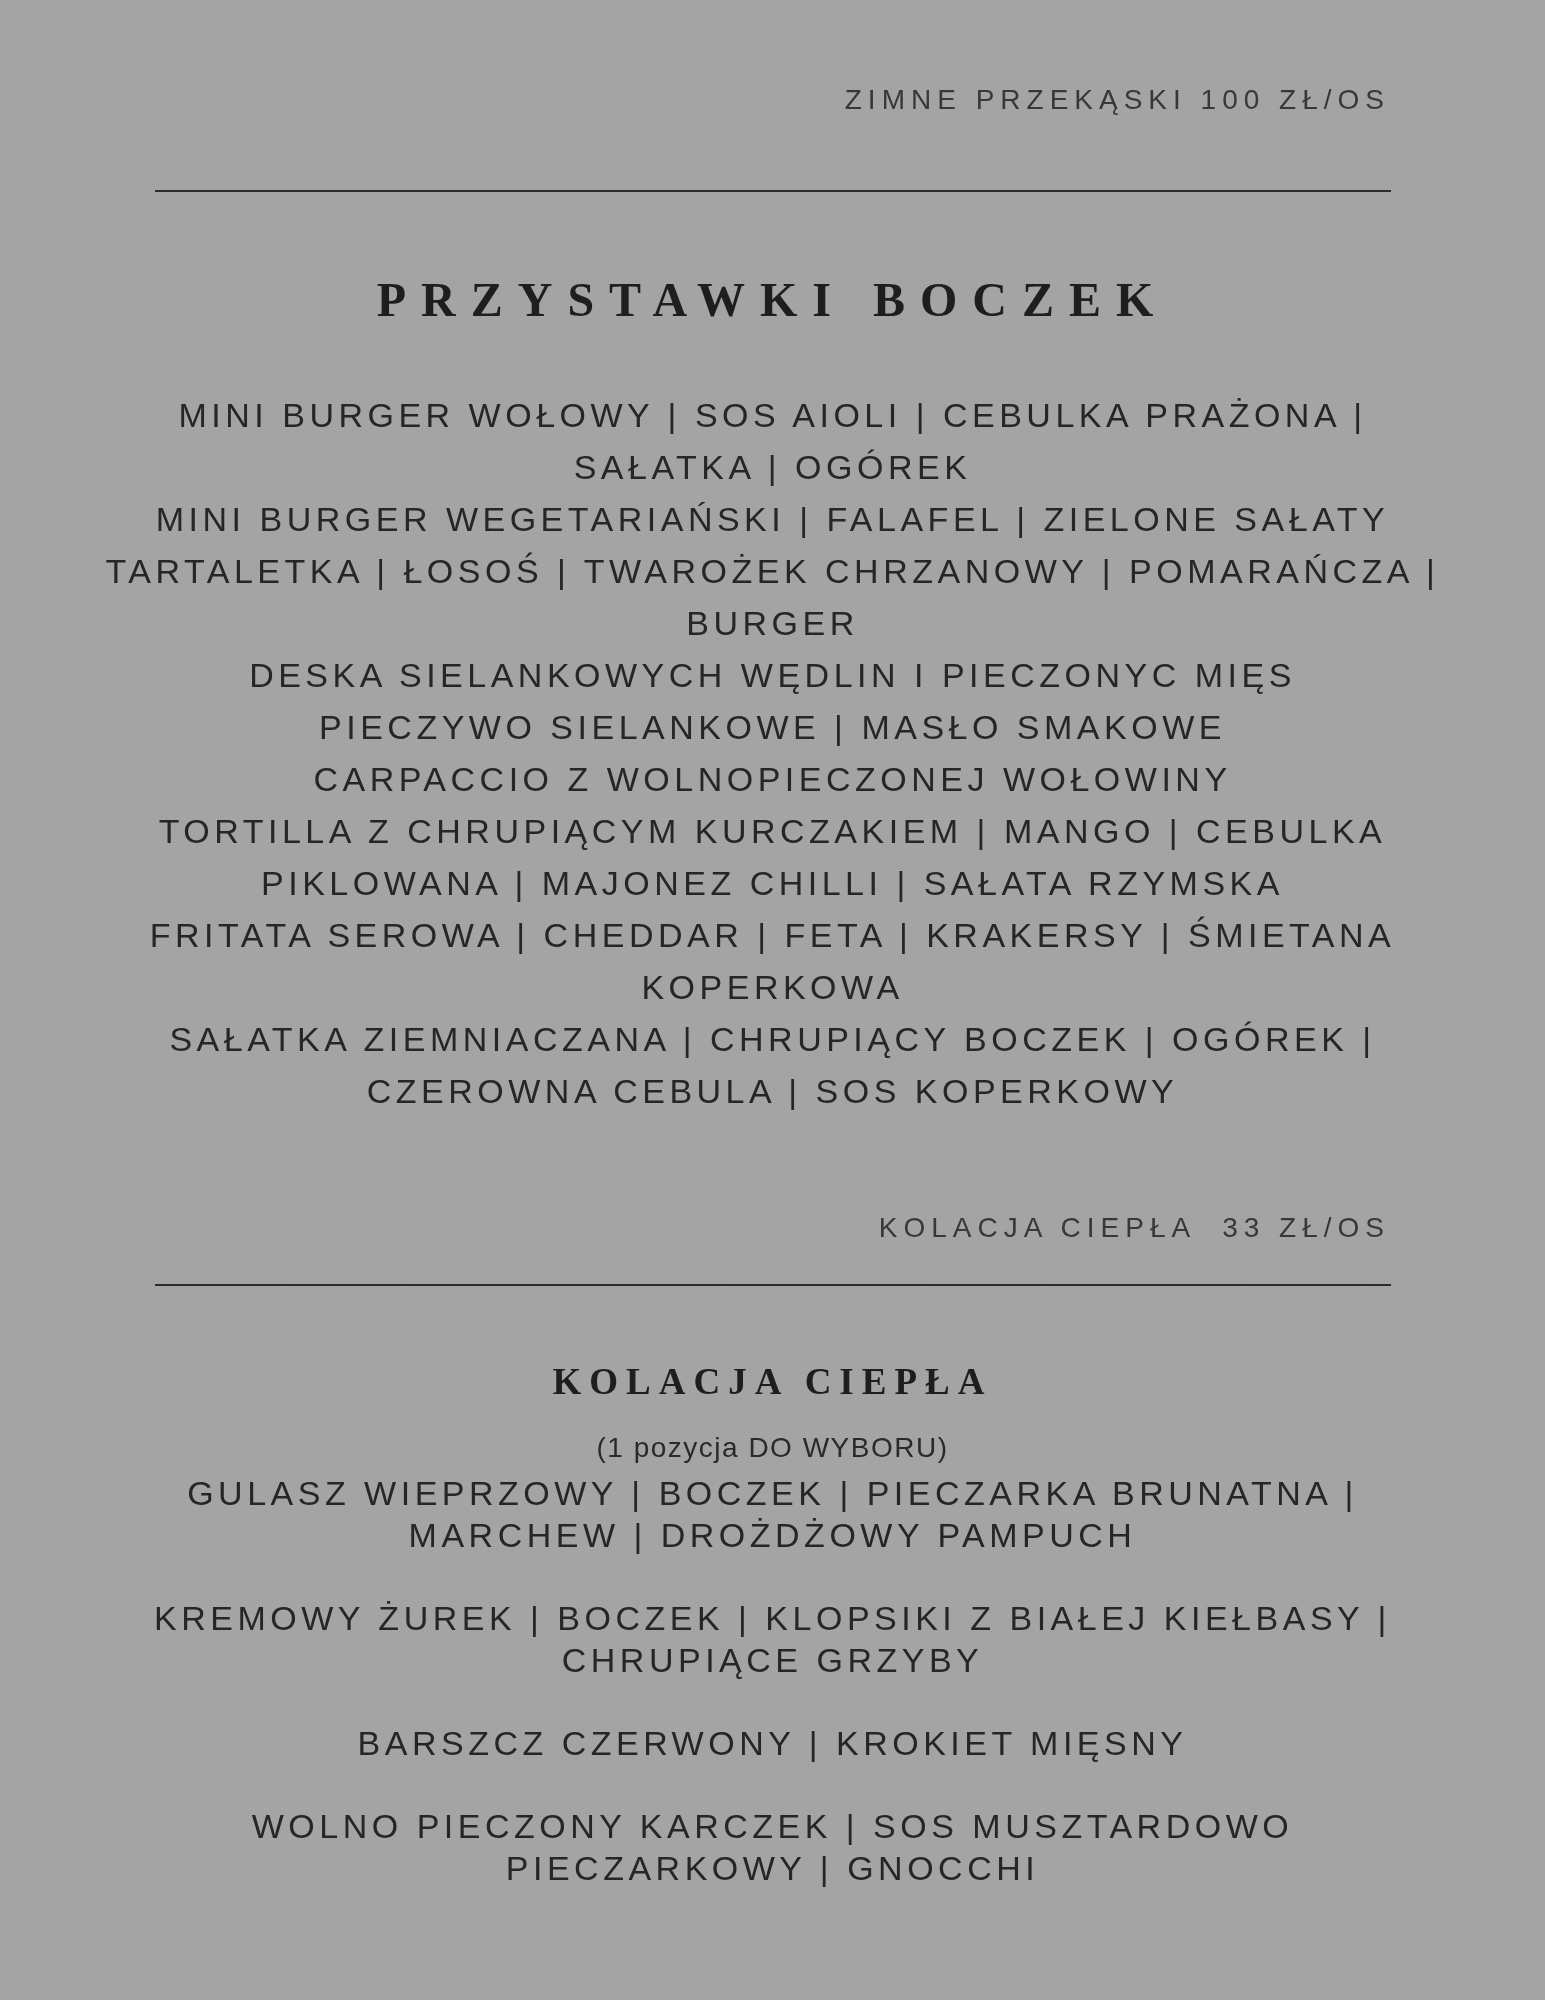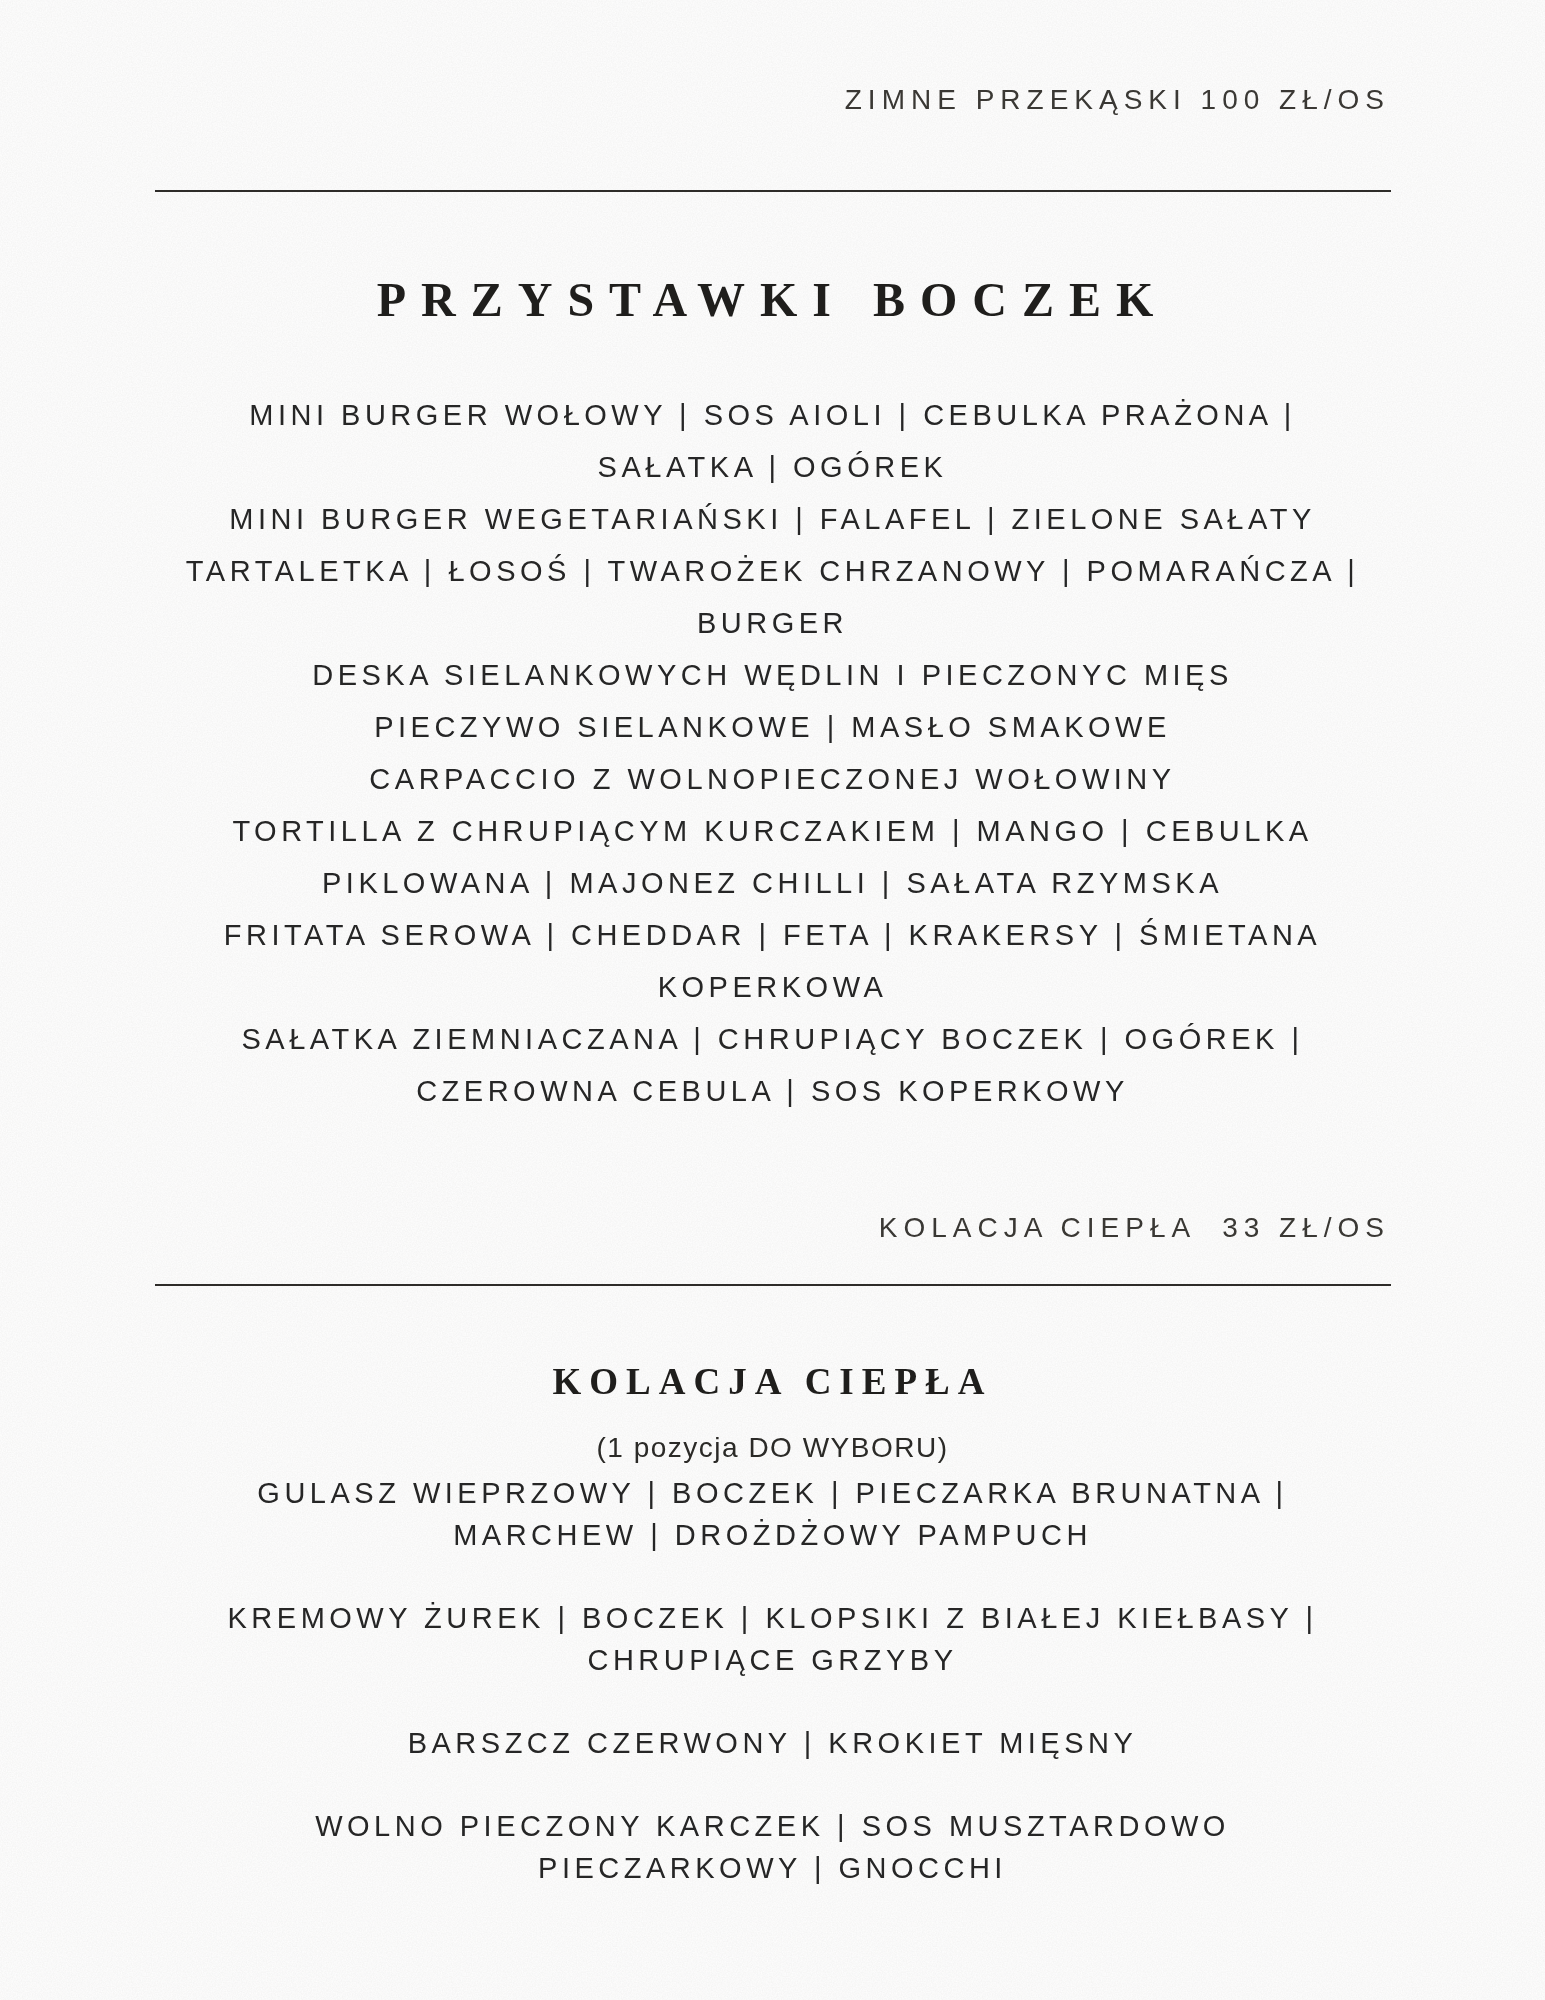--- a/index.html
+++ b/index.html
@@ -6,21 +6,21 @@
   html, body {
     margin: 0;
     padding: 0;
     background: #b9b6b1;
   }
   .page {
     position: relative;
     width: 1545px;
     height: 2000px;
     margin: 0 auto;
-    background: #ffffff;
+    background: #a3a3a3;
     overflow: hidden;
     font-family: "Liberation Sans", sans-serif;
     color: #262626;
   }
   .texture {
     position: absolute;
     inset: 0;
     width: 100%;
     height: 100%;
     opacity: 0.16;
@@ -81,21 +81,21 @@
   }
   .menu-lines, .menu-items {
     position: absolute;
     left: 0;
     width: 100%;
   }
   #cold-lines { top: 389px; }
   #warm-items { top: 1472px; }
   .menu-line {
     text-align: center;
-    font-size: 29px;
+    font-size: 34px;
     font-weight: 300;
     letter-spacing: 4.5px;
     line-height: 52px;
     color: #262626;
     white-space: pre;
   }
   .menu-item { margin-bottom: 41px; }
   .menu-item .menu-line { line-height: 42px; }
 </style>
 </head>

